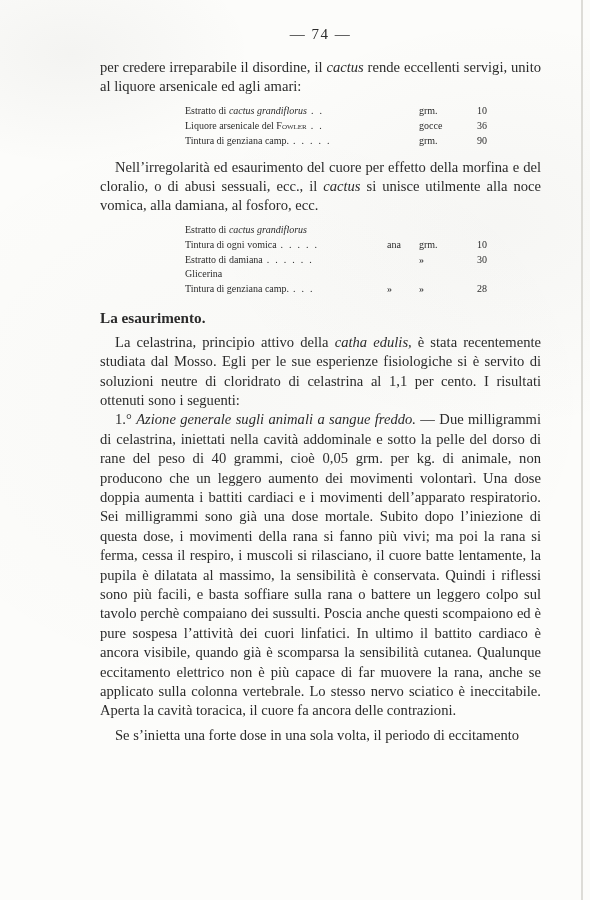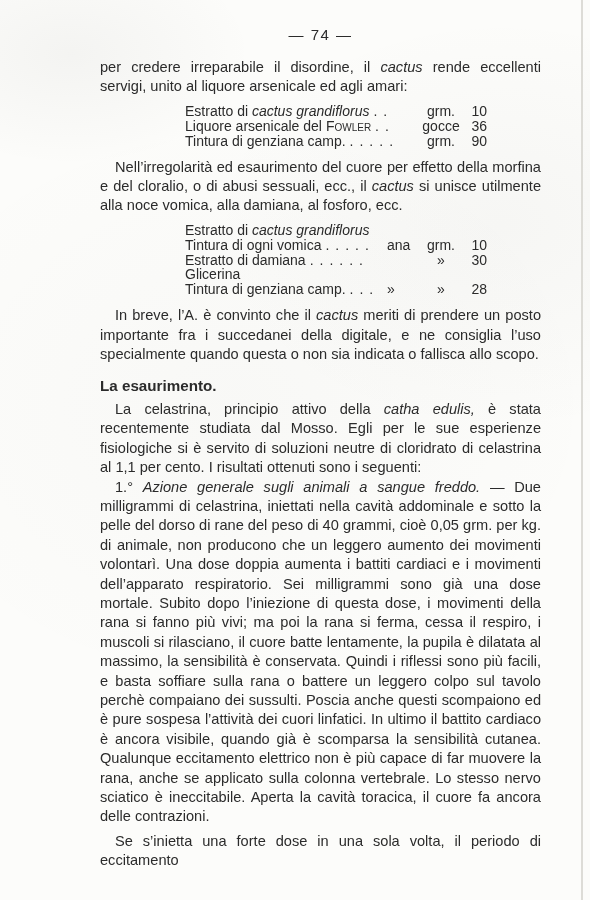--- a/index.html
+++ b/index.html
@@ -7,21 +7,21 @@
     position:relative;
     width:590px;height:900px;
     box-sizing:border-box;
     overflow:hidden;
     color:#2b2b2b;
     background:
       radial-gradient(ellipse 260px 160px at 12% 6%, rgba(60,60,55,0.045), transparent 70%),
       radial-gradient(ellipse 420px 300px at 85% 25%, rgba(60,60,55,0.03), transparent 70%),
       radial-gradient(ellipse 500px 400px at 40% 45%, rgba(60,60,55,0.02), transparent 75%),
       #fcfcfa;
-    font-family:Liberation Sans, sans-serif;
+    font-family:Liberation Serif, serif;
   }
   .edge-line{
     position:absolute;top:0;right:7px;width:2px;height:100%;
     background:#dddcd7;
   }
   .pagenum{
     margin:26px 0 15px 100px;
     width:441px;
     text-align:center;
     font-size:15px;
@@ -35,30 +35,30 @@
     text-align:justify;
   }
   .text p{margin:0;text-indent:15px;}
   .text p.noindent{text-indent:0;}
   .text p.gap-top{margin-top:5px;}
   em{font-style:italic;}
   .sc{font-variant:small-caps;}
   .recipe{
     margin:7px 8px 9px 85px;
     width:302px;
-    font-size:14px;
+    font-size:10px;
     line-height:14.9px;
     text-align:left;
     text-indent:0;
   }
   .rrow{display:flex;align-items:baseline;}
   .rname{flex:1 1 auto;white-space:nowrap;overflow:hidden;}
   .dots{letter-spacing:6px;margin-left:4px;}
   .ru1{flex:none;width:32px;}
-  .ru2{flex:none;width:44px;text-align:center;}
+  .ru2{flex:none;width:44px;}
   .rval{flex:none;width:24px;text-align:right;}
   .sig{margin-top:1px;}
   .heading{
     font-weight:bold;
     font-size:15.2px;
     margin:11px 0 5px 0;
     text-align:left;
     text-indent:0;
   }
 </style>
@@ -114,21 +114,20 @@
         <span class="rname"><span>Glicerina</span></span>
       </div>
       <div class="rrow">
         <span class="rname"><span>Tintura di genziana camp.</span><span class="dots">...</span></span>
         <span class="ru1">»</span>
         <span class="ru2">»</span>
         <span class="rval">28</span>
       </div>
     </div>
 
-    <p><span>In breve, l’A. è convinto che il </span><em>cactus</em><span> meriti di prendere un posto importante fra i succedanei della digitale, e ne consiglia l’uso specialmente quando questa o non sia indicata o fallisca allo scopo.</span></p>
 
     <div class="heading">La esaurimento.</div>
 
     <p><span>La celastrina, principio attivo della </span><em>catha edulis,</em><span> è stata recentemente studiata dal Mosso. Egli per le sue esperienze fisiologiche si è servito di soluzioni neutre di cloridrato di celastrina al 1,1 per cento. I risultati ottenuti sono i seguenti:</span></p>
 
     <p><span>1.° </span><em>Azione generale sugli animali a sangue freddo.</em><span> — Due milligrammi di celastrina, iniettati nella cavità addominale e sotto la pelle del dorso di rane del peso di 40 grammi, cioè 0,05 grm. per kg. di animale, non producono che un leggero aumento dei movimenti volontarì. Una dose doppia aumenta i battiti cardiaci e i movimenti dell’apparato respiratorio. Sei milligrammi sono già una dose mortale. Subito dopo l’iniezione di questa dose, i movimenti della rana si fanno più vivi; ma poi la rana si ferma, cessa il respiro, i muscoli si rilasciano, il cuore batte lentamente, la pupila è dilatata al massimo, la sensibilità è conservata. Quindi i riflessi sono più facili, e basta soffiare sulla rana o battere un leggero colpo sul tavolo perchè compaiano dei sussulti. Poscia anche questi scompaiono ed è pure sospesa l’attività dei cuori linfatici. In ultimo il battito cardiaco è ancora visibile, quando già è scomparsa la sensibilità cutanea. Qualunque eccitamento elettrico non è più capace di far muovere la rana, anche se applicato sulla colonna vertebrale. Lo stesso nervo sciatico è ineccitabile. Aperta la cavità toracica, il cuore fa ancora delle contrazioni.</span></p>
 
     <p class="gap-top">Se s’inietta una forte dose in una sola volta, il periodo di eccitamento</p>
 
   </div>

